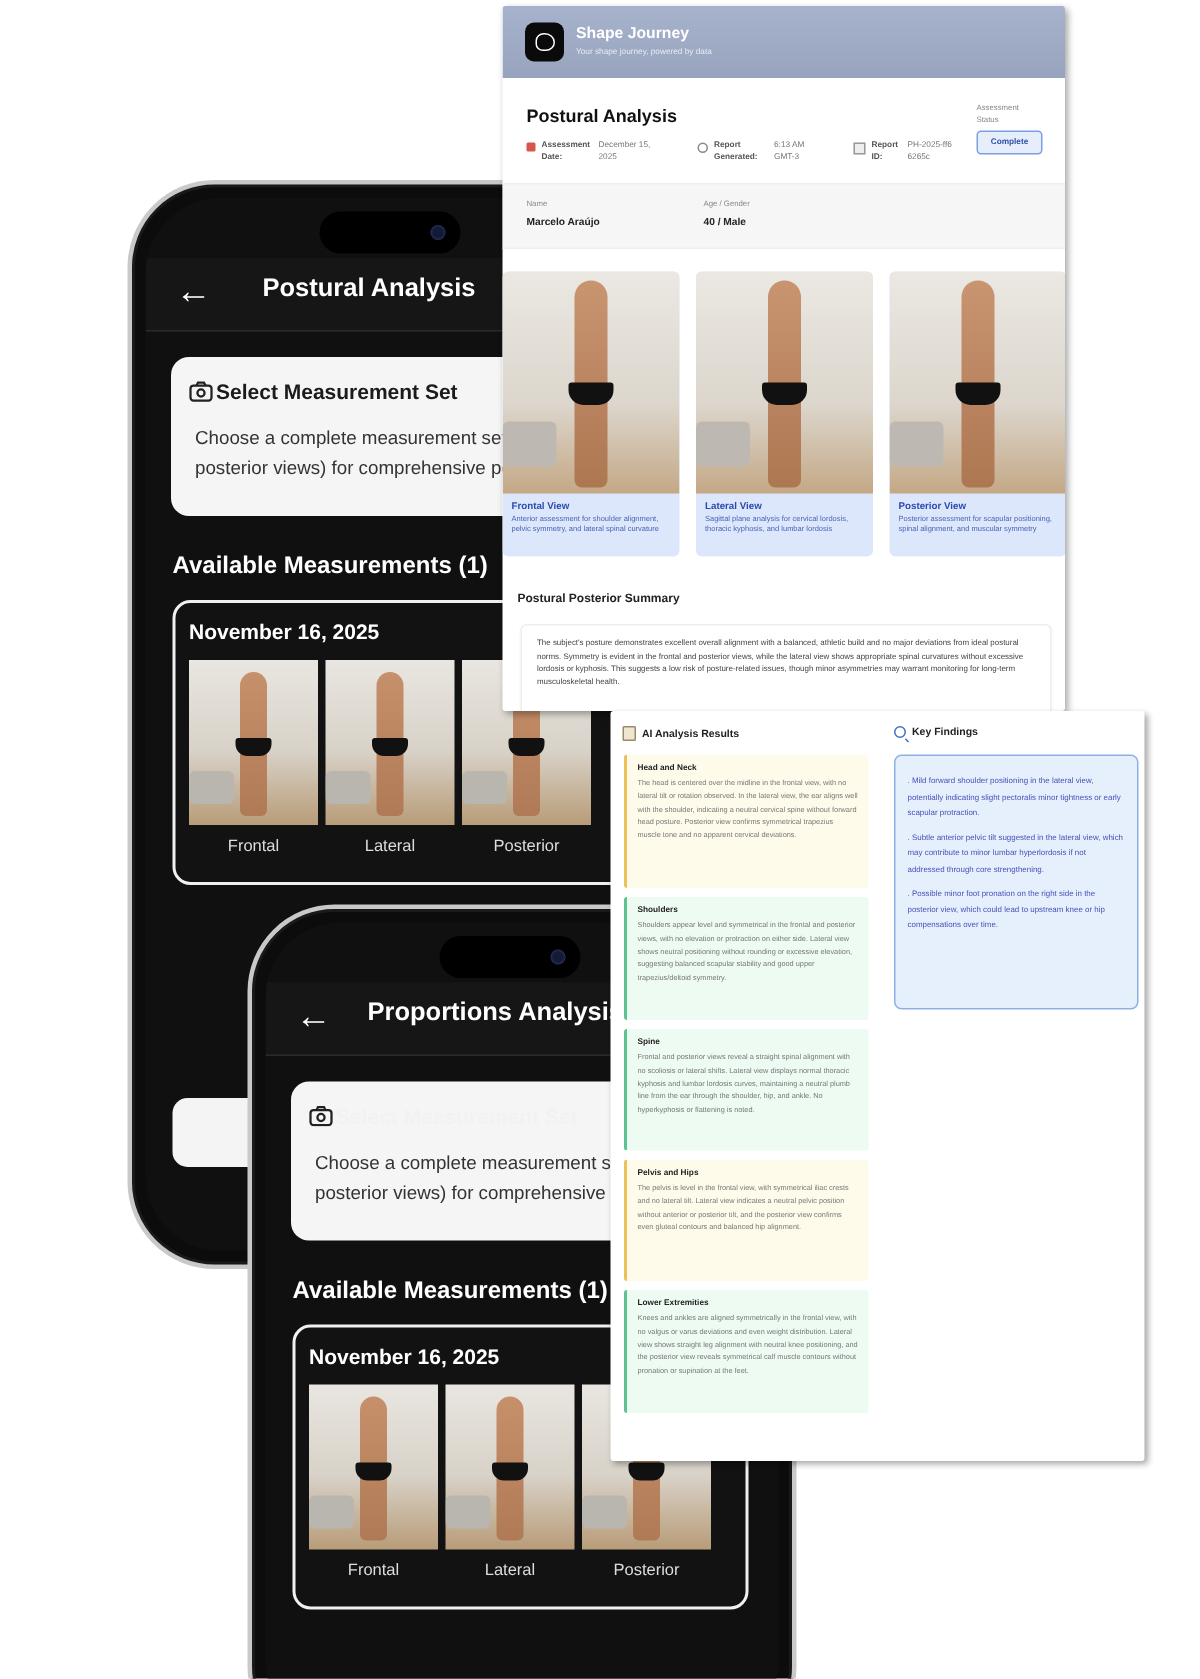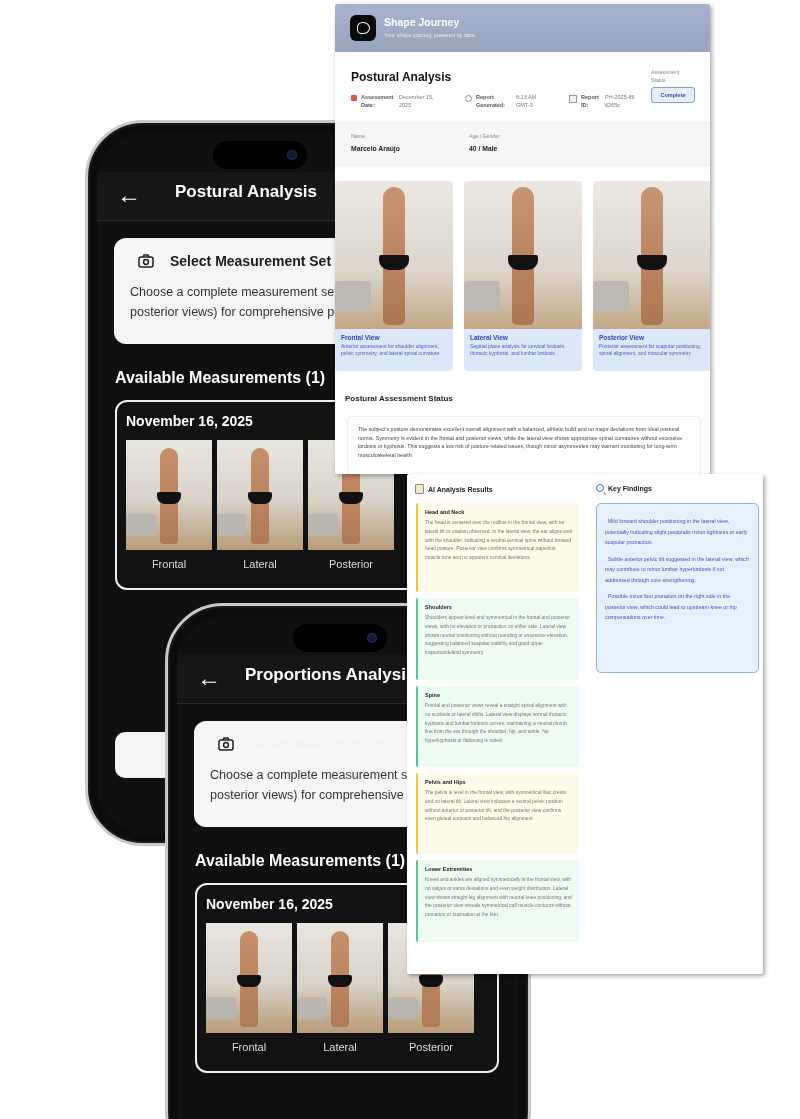--- a/index.html
+++ b/index.html
@@ -9,21 +9,21 @@
   .phone { position:absolute; background:#0c0c0c; border-radius:58px; border:3px solid #c9c9c9; box-shadow:0 0 0 2px #1a1a1a inset; overflow:hidden; }
   .phone-1 { left:85px; top:120px; width:360px; height:720px; }
   .phone-2 { left:165px; top:603px; width:360px; height:560px; }
   .screen { position:absolute; left:9px; top:9px; right:9px; bottom:9px; background:#101010; border-radius:50px; overflow:hidden; }
   .island { position:absolute; left:116px; top:9px; width:94px; height:28px; background:#000; border-radius:14px; }
   .island .cam { position:absolute; right:10px; top:9px; width:10px; height:10px; border-radius:50%; background:#141a35; box-shadow:0 0 2px #3a4a8a inset; }
   .appbar { position:absolute; left:0; right:0; top:40px; height:48px; border-bottom:1px solid #2b2b2b; background:#161616; }
   .appbar .back { position:absolute; left:20px; top:9px; color:#fff; font-size:24px; line-height:28px; cursor:pointer; }
   .appbar .title { position:absolute; left:78px; top:10px; color:#fff; font-size:17px; font-weight:bold; white-space:nowrap; }
   .info-card { position:absolute; left:17px; top:106px; width:300px; height:106px; background:#f5f5f5; border-radius:12px; overflow:hidden; }
-  .info-card .row { position:absolute; left:24px; top:15px; display:flex; align-items:center; gap:16px; white-space:nowrap;text-align:right; }
+  .info-card .row { position:absolute; left:12px; top:15px; display:flex; align-items:center; gap:2px; white-space:nowrap;text-align:right; }
   .info-card .ttl { font-size:14px; font-weight:bold; color:#1b1b1b; }
   .info-card .ttl.faded { color:#f2f2f2; }
   .info-card .desc { position:absolute; left:16px; top:44px; width:340px; font-size:12.5px; line-height:20px; color:#333; }
   .section-h { position:absolute; left:18px; top:237px; color:#fff; font-size:16px; font-weight:bold; white-space:nowrap; }
   .meas-card { position:absolute; left:18px; top:268px; width:300px; height:186px; border:2px solid #f0f0f0; border-radius:12px; background:#121212; }
   .meas-card .date { position:absolute; left:9px; top:11px; color:#fff; font-size:14px; font-weight:bold; }
   .thumbs { position:absolute; left:9px; top:38px; display:flex; gap:5px;text-align:right; }
   .thumb { width:86px; display:flex; flex-direction:column; align-items:center; cursor:pointer; }
   .thumb .img { width:86px; height:110px; background:linear-gradient(180deg,#e9e6e1 0%,#d8d2c8 55%,#b89c78 100%); position:relative; overflow:hidden; }
   .thumb .img .fig { position:absolute; left:34px; top:8px; width:18px; height:96px; background:linear-gradient(180deg,#c6906b,#b07a56); border-radius:9px 9px 4px 4px; }
@@ -241,21 +241,21 @@
       <div class="img">
           <div class="sofa"></div>
           <div class="fig"></div>
           <div class="brief"></div>
         </div>
       <div class="vt">Posterior View</div>
       <div class="vd">Posterior assessment for scapular positioning, spinal alignment, and muscular symmetry</div>
     </div>
   </div>
 
-  <div class="summary-h">Postural Assessment Status</div>
+  <div class="summary-h">Postural Posterior Summary</div>
   <div class="summary-box">
     <p>The subject's posture demonstrates excellent overall alignment with a balanced, athletic build and no major deviations from ideal postural norms. Symmetry is evident in the frontal and posterior views, while the lateral view shows appropriate spinal curvatures without excessive lordosis or kyphosis. This suggests a low risk of posture-related issues, though minor asymmetries may warrant monitoring for long-term musculoskeletal health.</p>
   </div>
 </div>
 
 <div class="ai">
   <div class="ai-h">
     <span class="clip"></span>
     <span>AI Analysis Results</span>
   </div>

